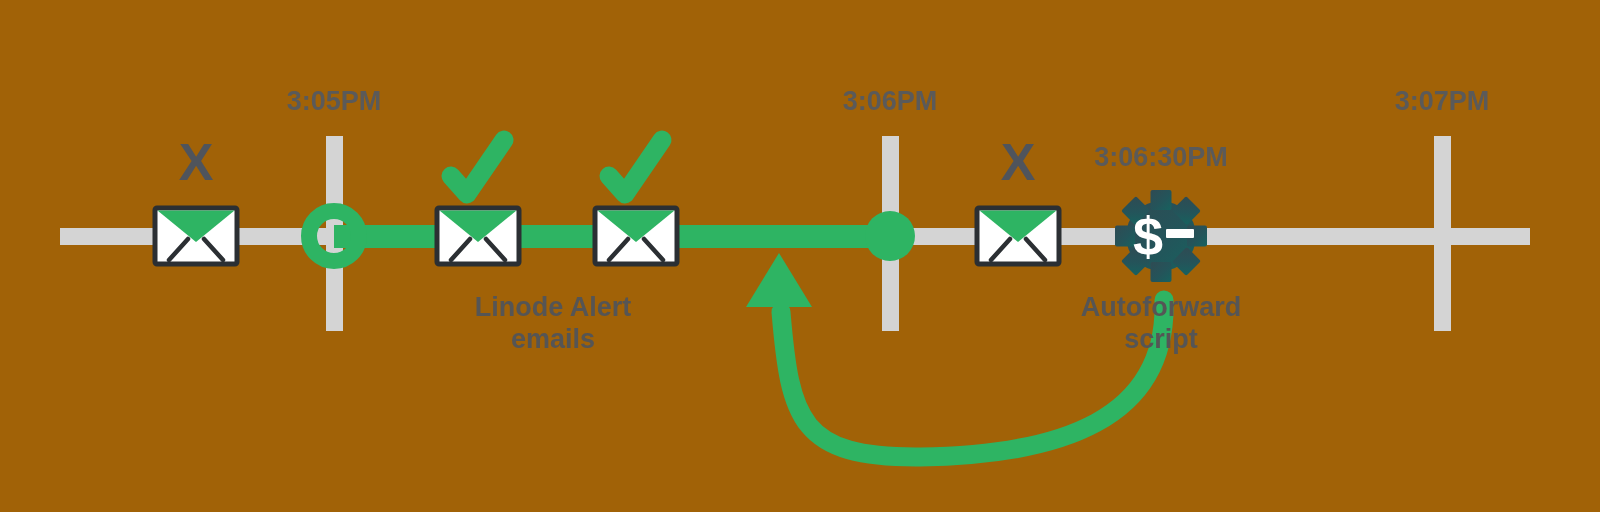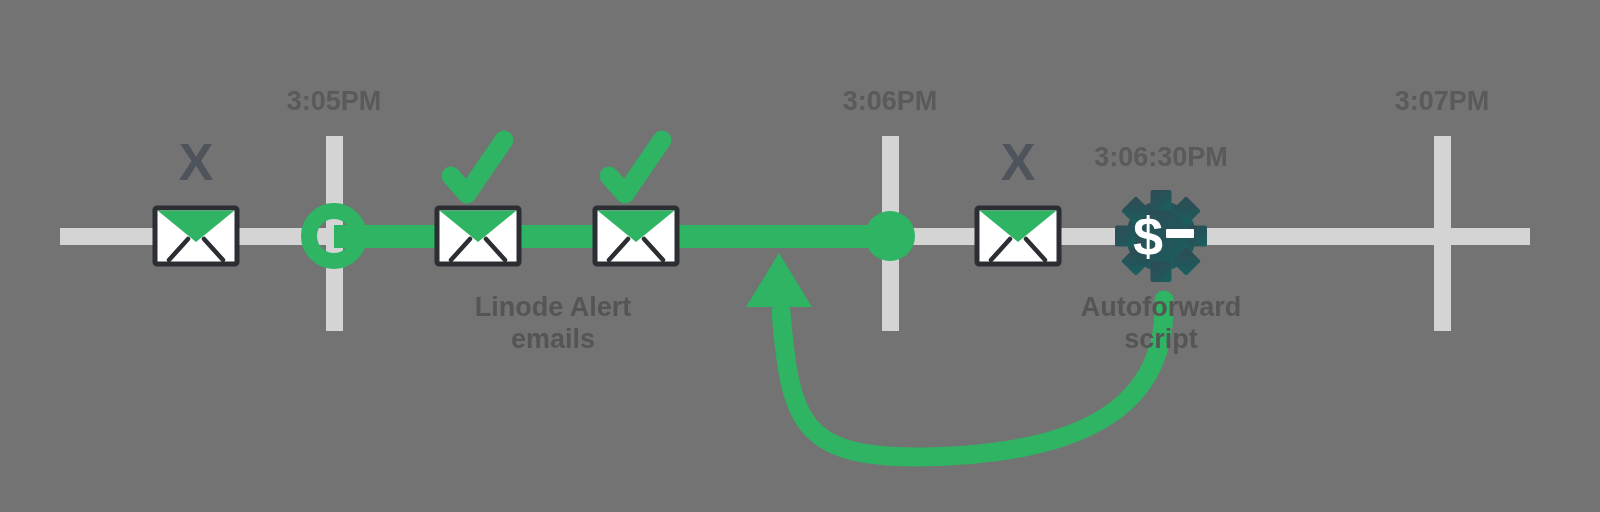--- a/index.html
+++ b/index.html
@@ -10,21 +10,21 @@
   body {
     width: 1600px;
     height: 512px;
     font-family: "Liberation Sans", sans-serif;
     overflow: hidden;
   }
   #diagram-root {
     position: relative;
     width: 1600px;
     height: 512px;
-    background: #737373;
+    background: #a16207;
   }
   svg.timeline-svg {
     display: block;
     width: 1600px;
     height: 512px;
   }
   text.tick-label {
     font-family: "Liberation Sans", sans-serif;
     font-size: 27px;
     font-weight: bold;

